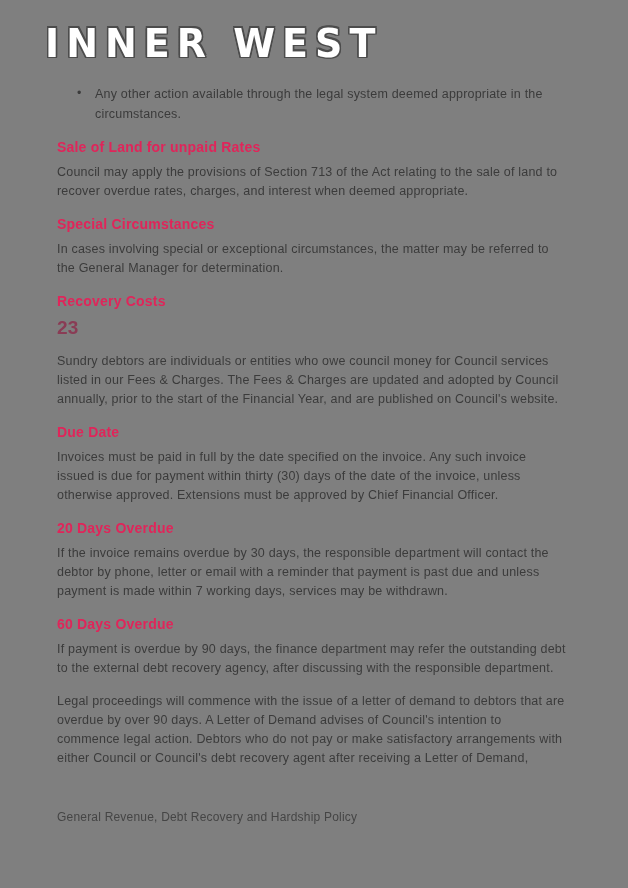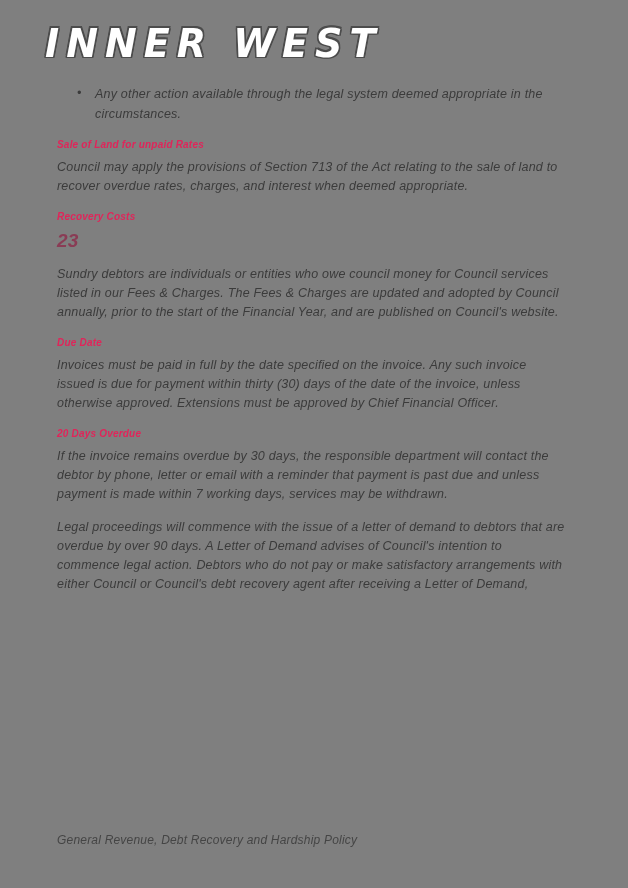--- a/index.html
+++ b/index.html
@@ -8,21 +8,20 @@
     font-family: "Liberation Sans", sans-serif;
     background: #7f7f7f;
   }
   .page {
     position: relative;
     width: 628px;
     height: 888px;
     background: #7f7f7f;
     overflow: hidden;
     padding: 20px 56px 0 57px;
-    font-style: italic;
   }
   
   .logo {
     margin-left: -12px;
     margin-bottom: 18px;
     height: 46px;
     display: flex;
     align-items: center;
   }
   .logo-text {
@@ -56,21 +55,21 @@
   .bullet-glyph {
     position: absolute;
     left: 20px;
     top: 0;
     color: #3b3b3b;
     font-size: 12.5px;
     line-height: 19px;
   }
   
   .subhead {
-    font-size: 10px;
+    font-size: 14px;
     font-weight: bold;
     color: #e0255a;
     letter-spacing: 0.2px;
     margin: 15px 0 8px 0;
   }
   
   .section-head {
     display: flex;
     align-items: baseline;
     color: #8a3c55;
@@ -82,21 +81,21 @@
   }
   .section-num {
     display: inline-block;
     width: 45px;
     flex: 0 0 45px;
   }
   
   .footer {
     position: absolute;
     left: 57px;
-    top: 833px;
+    top: 810px;
     font-size: 12px;
     color: #454545;
     letter-spacing: 0.2px;
   }
 </style>
 </head>
 <body>
 
 <div class="page">
 
@@ -109,40 +108,48 @@
       <span class="bullet-glyph">•</span>
       <span class="bullet-text">Any other action available through the legal system deemed appropriate in the circumstances.</span>
     </li>
   </ul>
 
   <div>
     <h3 class="subhead">Sale of Land for unpaid Rates</h3>
     <p class="para">Council may apply the provisions of Section 713 of the Act relating to the sale of land to recover overdue rates, charges, and interest when deemed appropriate.</p>
   </div>
 
+  <div>
+    <h3 class="subhead">Special Circumstances</h3>
+    <p class="para">In cases involving special or exceptional circumstances, the matter may be referred to the General Manager for determination.</p>
+  </div>
 
   <div>
     <h3 class="subhead">Recovery Costs</h3>
   </div>
 
   <div class="section-head">
     <span class="section-num">23</span>
   </div>
   <p class="para">Sundry debtors are individuals or entities who owe council money for Council services listed in our Fees &amp; Charges. The Fees &amp; Charges are updated and adopted by Council annually, prior to the start of the Financial Year, and are published on Council's website.</p>
 
   <div>
     <h3 class="subhead">Due Date</h3>
     <p class="para">Invoices must be paid in full by the date specified on the invoice. Any such invoice issued is due for payment within thirty (30) days of the date of the invoice, unless otherwise approved. Extensions must be approved by Chief Financial Officer.</p>
   </div>
 
   <div>
     <h3 class="subhead">20 Days Overdue</h3>
     <p class="para">If the invoice remains overdue by 30 days, the responsible department will contact the debtor by phone, letter or email with a reminder that payment is past due and unless payment is made within 7 working days, services may be withdrawn.</p>
   </div>
 
+  <div>
+    <h3 class="subhead">60 Days Overdue</h3>
+    <p class="para">If payment is overdue by 90 days, the finance department may refer the outstanding debt to the external debt recovery agency, after discussing with the responsible department.</p>
+  </div>
 
   <div>
     <p class="para">Legal proceedings will commence with the issue of a letter of demand to debtors that are overdue by over 90 days. A Letter of Demand advises of Council's intention to commence legal action. Debtors who do not pay or make satisfactory arrangements with either Council or Council's debt recovery agent after receiving a Letter of Demand,</p>
   </div>
 
   <div class="footer">General Revenue, Debt Recovery and Hardship Policy</div>
 
 </div>
 
 </body></html>

